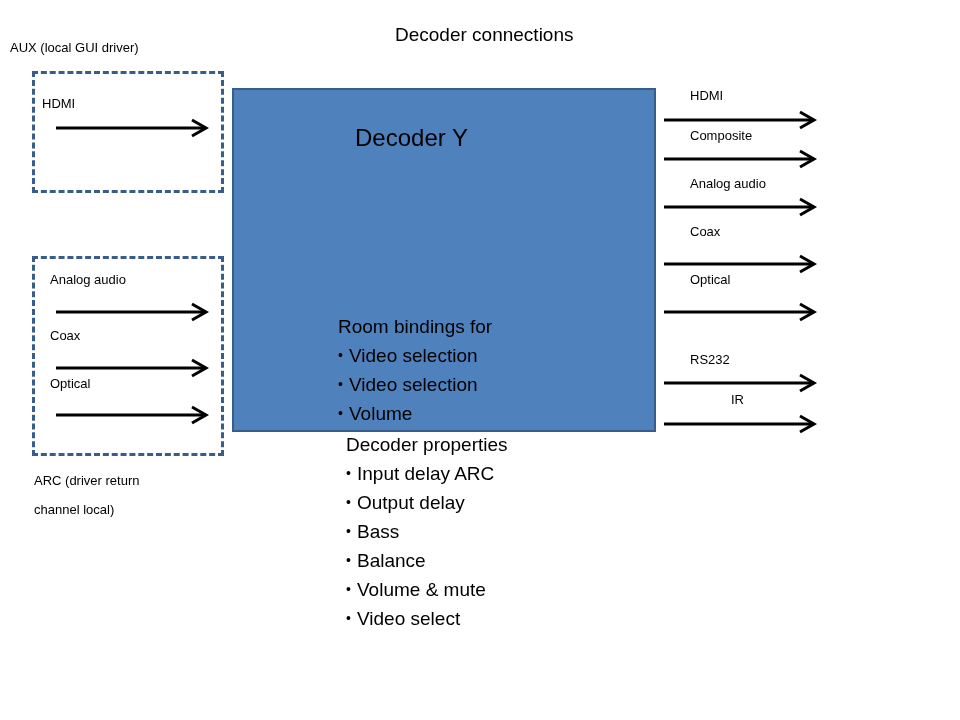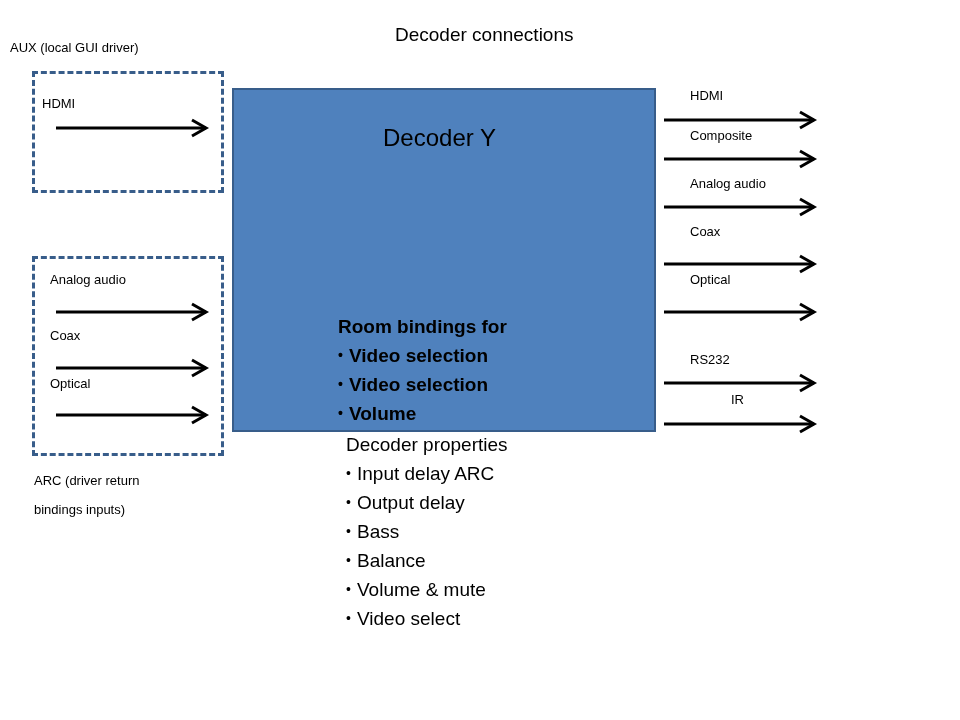--- a/index.html
+++ b/index.html
@@ -4,45 +4,45 @@
   <style>
     html, body { margin:0; padding:0; background:#ffffff; }
     body { width:960px; height:720px; position:relative; overflow:hidden;
            font-family:"Liberation Sans", sans-serif; color:#000; }
     .abs { position:absolute; white-space:nowrap; }
     .t20 { font-size:13px; }
     .title { left:395px; top:24px; font-size:19px; }
     .decoder-box { position:absolute; left:232px; top:88px; width:424px; height:344px;
                    background:#4f81bd; border:2px solid #385d8a; box-sizing:border-box; }
     .dashed { position:absolute; border:3px dashed #385d8a; box-sizing:border-box; }
-    .box-title { left:355px; top:124px; font-size:24px;margin-left:28px; }
+    .box-title { left:355px; top:124px; font-size:24px; }
     .bullets { position:absolute; font-size:19px; line-height:29px; }
     .bullets .row { display:block; }
     .bullets .dot { display:inline-block; width:11px; font-size:14px; vertical-align:2px; }
     svg.arrows { position:absolute; left:0; top:0; }
   </style>
 </head>
 <body>
 
 <div class="abs title">Decoder connections</div>
 
 <div class="abs t20" style="left:10px;top:40px;">AUX (local GUI driver)</div>
 <div class="dashed" style="left:32px;top:71px;width:192px;height:122px;"></div>
 <div class="abs t20" style="left:42px;top:96px;">HDMI</div>
 
 <div class="dashed" style="left:32px;top:256px;width:192px;height:200px;"></div>
 <div class="abs t20" style="left:50px;top:272px;">Analog audio</div>
 <div class="abs t20" style="left:50px;top:328px;">Coax</div>
 <div class="abs t20" style="left:50px;top:376px;">Optical</div>
 <div class="abs t20" style="left:34px;top:473px;">ARC (driver return</div>
-<div class="abs t20" style="left:34px;top:502px;">bindings inputs)</div>
+<div class="abs t20" style="left:34px;top:502px;">channel local)</div>
 
 <div class="decoder-box"></div>
 <div class="abs box-title">Decoder Y</div>
-<div class="bullets" style="left:338px;top:312px;font-weight:bold;">
+<div class="bullets" style="left:338px;top:312px;">
   <span class="row">Room bindings for</span>
   <span class="row"><span class="dot">•</span><span>Video selection</span></span>
   <span class="row"><span class="dot">•</span><span>Video selection</span></span>
   <span class="row"><span class="dot">•</span><span>Volume</span></span>
 </div>
 
 <div class="abs t20" style="left:690px;top:88px;">HDMI</div>
 <div class="abs t20" style="left:690px;top:128px;">Composite</div>
 <div class="abs t20" style="left:690px;top:176px;">Analog audio</div>
 <div class="abs t20" style="left:690px;top:224px;">Coax</div>

